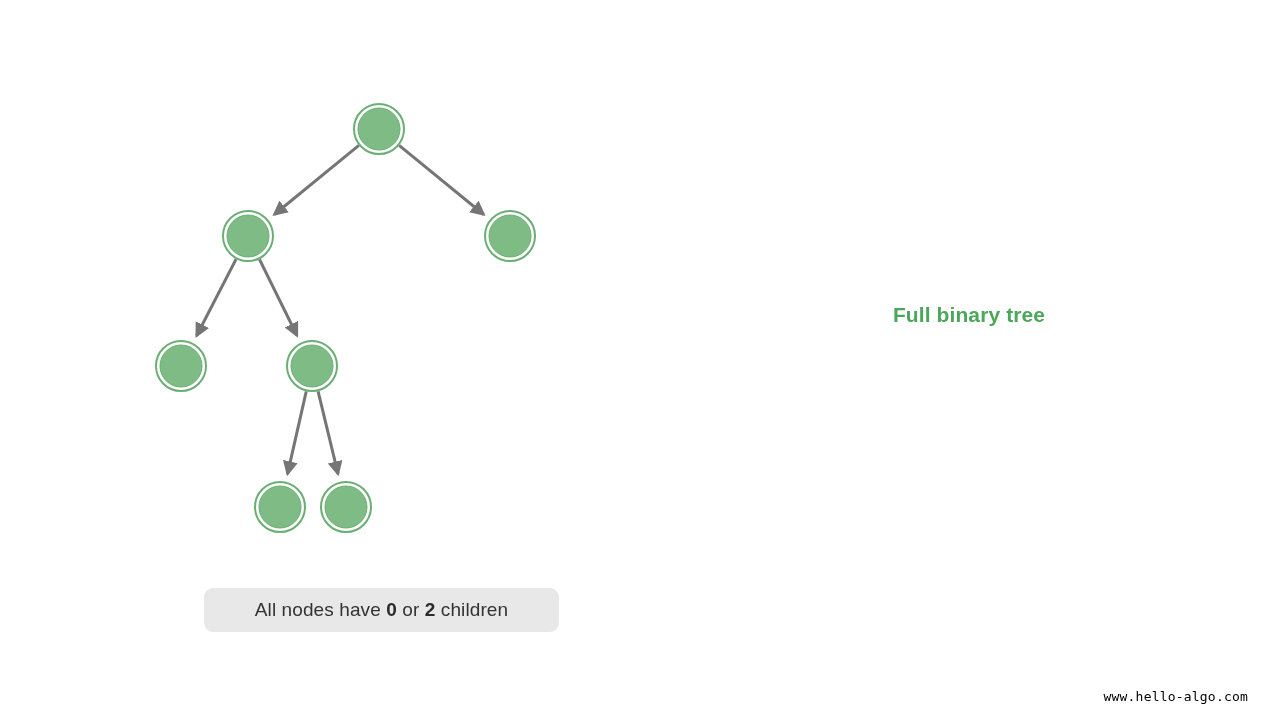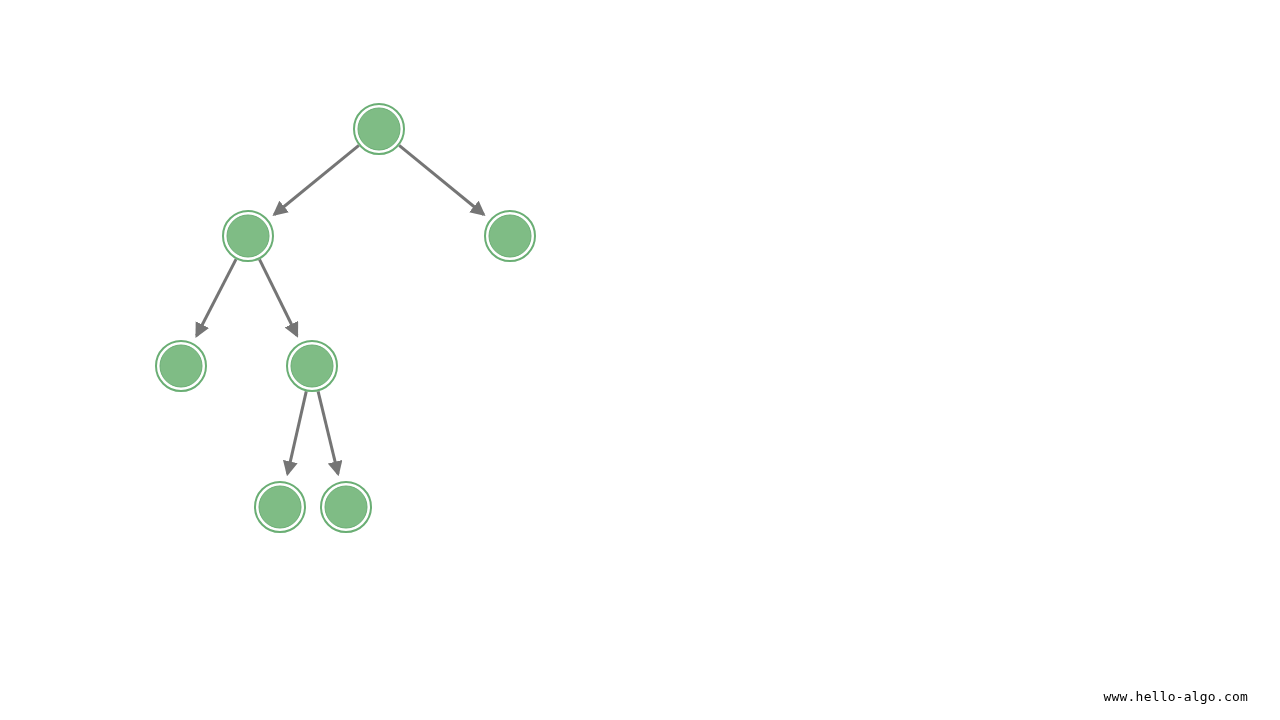--- a/index.html
+++ b/index.html
@@ -115,17 +115,23 @@
           <circle cx="280" cy="507" r="25" fill="none" stroke="#6aae74" stroke-width="2"></circle>
           <circle cx="280" cy="507" r="21" fill="#7fbc85" stroke="#6aae74" stroke-width="1"></circle>
         </g>
         <g>
           <circle cx="346" cy="507" r="25" fill="none" stroke="#6aae74" stroke-width="2"></circle>
           <circle cx="346" cy="507" r="21" fill="#7fbc85" stroke="#6aae74" stroke-width="1"></circle>
         </g>
       </g>
   </svg>
 
+  <div class="diagram-title">Full binary tree</div>
 
+  <div class="caption-box">
+    <span class="caption-text">
+      <span>All nodes have </span><b>0</b><span> or </span><b>2</b><span> children</span>
+    </span>
+  </div>
 
   <div class="watermark">www.hello-algo.com</div>
 
 </div>
 
 </body></html>

